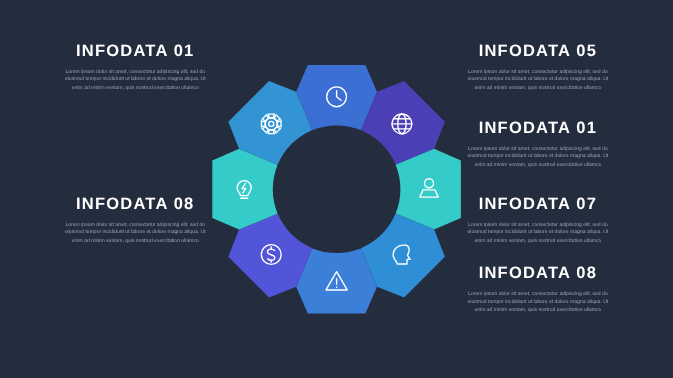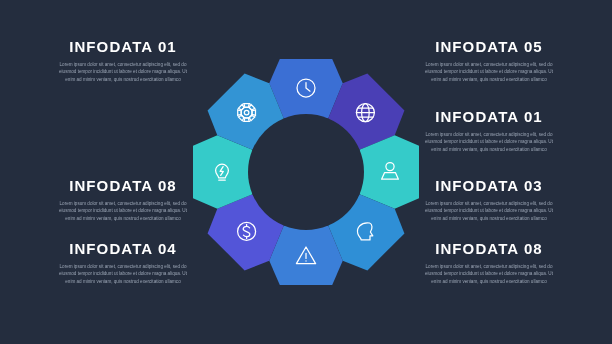--- a/index.html
+++ b/index.html
@@ -62,37 +62,33 @@
 
   <div class="col col-left">
     <div class="block p1">
       <div class="title">INFODATA  01</div>
       <div class="body">Lorem ipsum dolor sit amet, consectetur adipiscing elit, sed do eiusmod tempor incididunt ut labore et dolore magna aliqua. Ut enim ad minim veniam, quis nostrud exercitation ullamco</div>
     </div>
     <div class="block p3">
       <div class="title">INFODATA  08</div>
       <div class="body">Lorem ipsum dolor sit amet, consectetur adipiscing elit, sed do eiusmod tempor incididunt ut labore et dolore magna aliqua. Ut enim ad minim veniam, quis nostrud exercitation ullamco</div>
     </div>
-    <div class="block p4">
-      <div class="title">INFODATA  04</div>
-      <div class="body">Lorem ipsum dolor sit amet, consectetur adipiscing elit, sed do eiusmod tempor incididunt ut labore et dolore magna aliqua. Ut enim ad minim veniam, quis nostrud exercitation ullamco</div>
-    </div>
   </div>
 
   <div class="col col-right">
     <div class="block p1">
       <div class="title">INFODATA  05</div>
       <div class="body">Lorem ipsum dolor sit amet, consectetur adipiscing elit, sed do eiusmod tempor incididunt ut labore et dolore magna aliqua. Ut enim ad minim veniam, quis nostrud exercitation ullamco</div>
     </div>
     <div class="block p2">
       <div class="title">INFODATA  01</div>
       <div class="body">Lorem ipsum dolor sit amet, consectetur adipiscing elit, sed do eiusmod tempor incididunt ut labore et dolore magna aliqua. Ut enim ad minim veniam, quis nostrud exercitation ullamco</div>
     </div>
     <div class="block p3">
-      <div class="title">INFODATA  03</div>
+      <div class="title">INFODATA  07</div>
       <div class="body">Lorem ipsum dolor sit amet, consectetur adipiscing elit, sed do eiusmod tempor incididunt ut labore et dolore magna aliqua. Ut enim ad minim veniam, quis nostrud exercitation ullamco</div>
     </div>
     <div class="block p4">
       <div class="title">INFODATA  08</div>
       <div class="body">Lorem ipsum dolor sit amet, consectetur adipiscing elit, sed do eiusmod tempor incididunt ut labore et dolore magna aliqua. Ut enim ad minim veniam, quis nostrud exercitation ullamco</div>
     </div>
   </div>
 
   <div class="gear-wrap">
     <svg viewBox="0 0 244 244" xmlns="http://www.w3.org/2000/svg">

